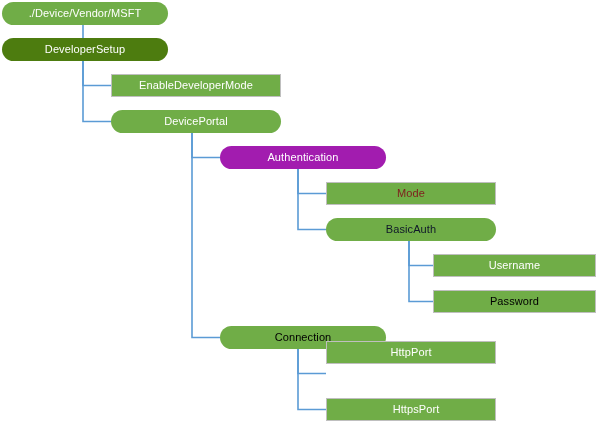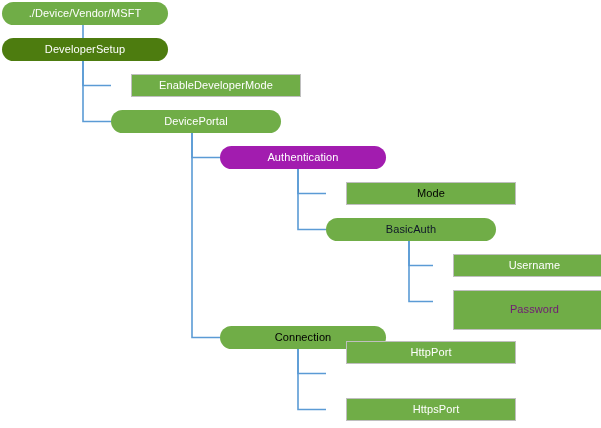--- a/index.html
+++ b/index.html
@@ -34,21 +34,20 @@
     letter-spacing: 0.1px;
     line-height: 1;
     white-space: nowrap;
     z-index: 2;
   }
   .node.pill {
     border-radius: 999px;
   }
   .node.rect {
     border: 1px solid #BFBFBF;
-    margin-left: 20px;
   }
   .node-label {
     display: block;
     padding-bottom: 1px;
   }
 </style>
 </head>
 <body>
 
 <div id="diagram-root">
@@ -76,30 +75,30 @@
       </div>
       <div class="node rect" style="left: 111px; top: 74px; width: 170px; height: 23px; background: rgb(112, 173, 71); color: rgb(255, 255, 255); border-color: rgb(191, 191, 191);">
         <span class="node-label">EnableDeveloperMode</span>
       </div>
       <div class="node pill" style="left: 111px; top: 110px; width: 170px; height: 23px; background: rgb(112, 173, 71); color: rgb(255, 255, 255);">
         <span class="node-label">DevicePortal</span>
       </div>
       <div class="node pill" style="left: 220px; top: 146px; width: 166px; height: 23px; background: #a21caf; color: rgb(255, 255, 255);">
         <span class="node-label">Authentication</span>
       </div>
-      <div class="node rect" style="left: 326px; top: 182px; width: 170px; height: 23px; background: rgb(112, 173, 71); color: #000000; border-color: rgb(191, 191, 191);">
+      <div class="node rect" style="left: 326px; top: 182px; width: 170px; height: 23px; background: rgb(112, 173, 71); color: #7f1d1d; border-color: rgb(191, 191, 191);">
         <span class="node-label">Mode</span>
       </div>
       <div class="node pill" style="left: 326px; top: 218px; width: 170px; height: 23px; background: rgb(112, 173, 71); color: #0f172a;">
         <span class="node-label">BasicAuth</span>
       </div>
       <div class="node rect" style="left: 433px; top: 254px; width: 163px; height: 23px; background: rgb(112, 173, 71); color: rgb(255, 255, 255); border-color: rgb(191, 191, 191);">
         <span class="node-label">Username</span>
       </div>
-      <div class="node rect" style="left: 433px; top: 290px; width: 163px; height: 40px; background: rgb(112, 173, 71); color: #701a75; border-color: rgb(191, 191, 191);">
+      <div class="node rect" style="left: 433px; top: 290px; width: 163px; height: 23px; background: rgb(112, 173, 71); color: #000000; border-color: rgb(191, 191, 191);">
         <span class="node-label">Password</span>
       </div>
       <div class="node pill" style="left: 220px; top: 326px; width: 166px; height: 23px; background: rgb(112, 173, 71); color: #000000;">
         <span class="node-label">Connection</span>
       </div>
       <div class="node rect" style="left: 326px; top: 341px; width: 170px; height: 23px; background: rgb(112, 173, 71); color: rgb(255, 255, 255); border-color: rgb(191, 191, 191);">
         <span class="node-label">HttpPort</span>
       </div>
       <div class="node rect" style="left: 326px; top: 398px; width: 170px; height: 23px; background: rgb(112, 173, 71); color: rgb(255, 255, 255); border-color: rgb(191, 191, 191); padding-left: 10px;">
         <span class="node-label">HttpsPort</span>

